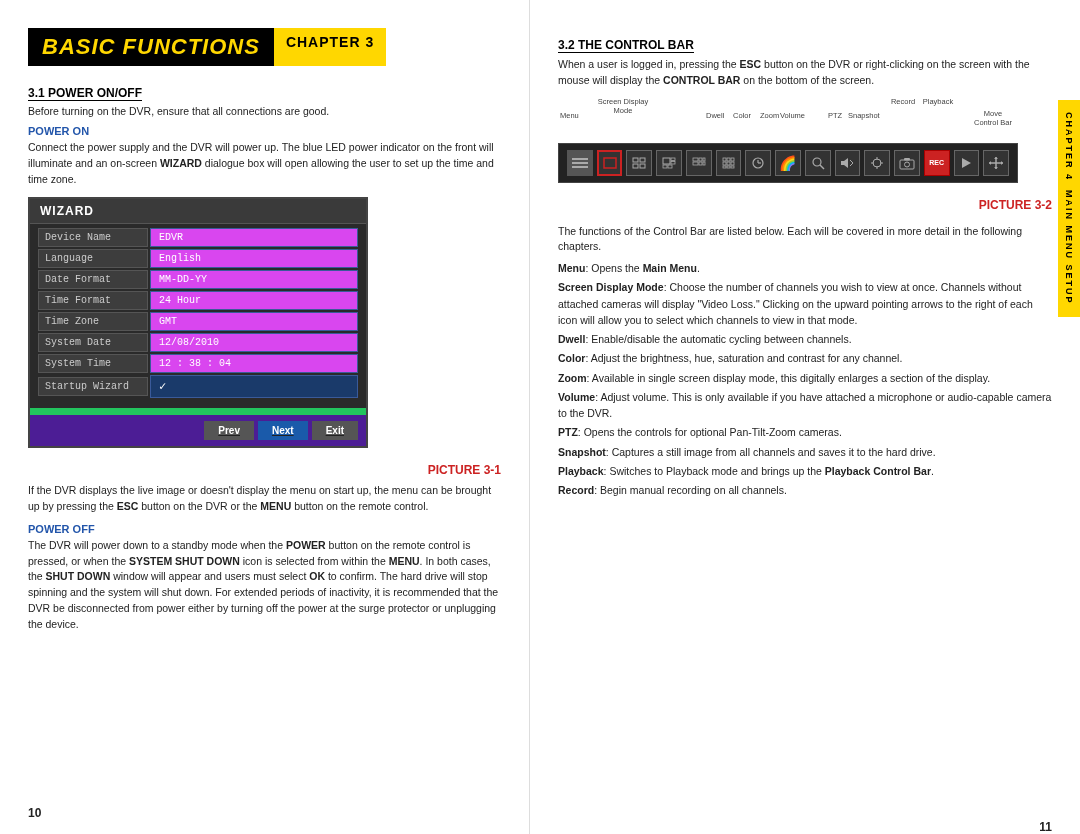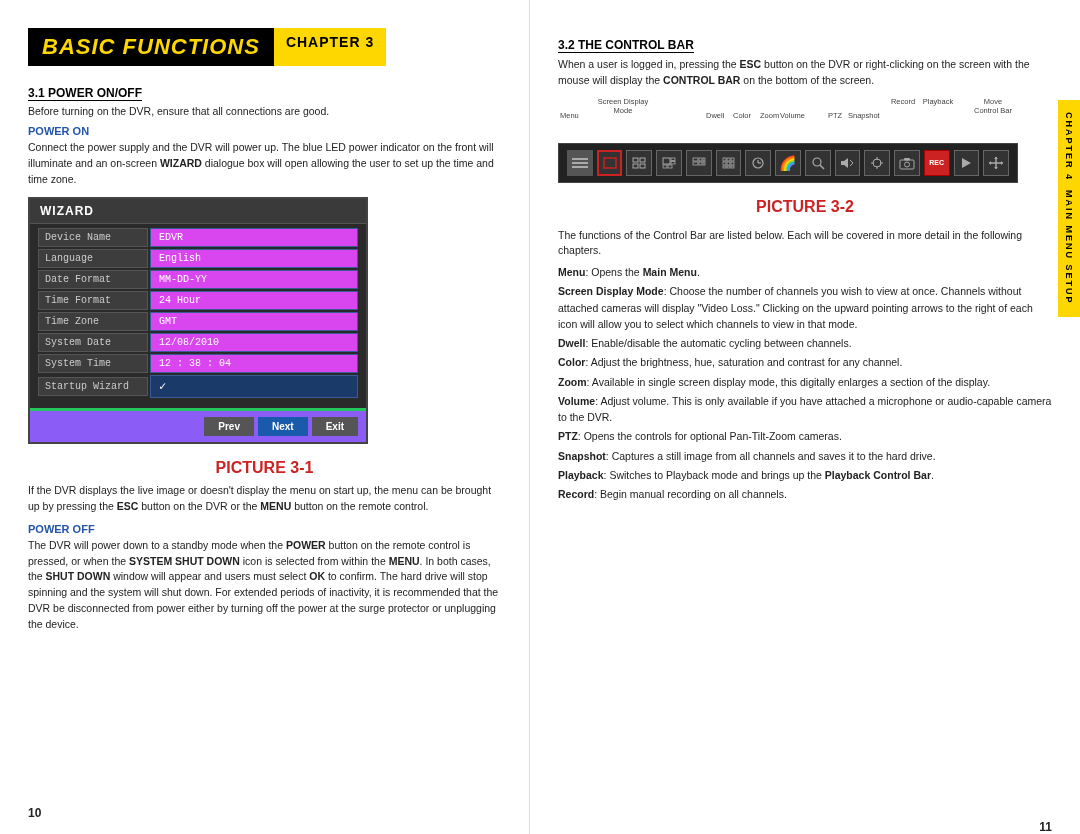--- a/index.html
+++ b/index.html
@@ -145,43 +145,44 @@
     }
     .checkmark {
       color: #fff;
       font-size: 12px;
     }
     .wizard-footer {
       display: flex;
       justify-content: flex-end;
       padding: 6px 8px;
       gap: 4px;
-      background: #8b5cf6;
-      border-top: 3px solid #22c55e;
+      background: #4c1d95;
+      border-top: 7px solid #22c55e;
+      text-decoration: underline;
     }
     .wizard-btn {
       padding: 4px 14px;
       font-size: 10px;
       font-weight: bold;
       border: none;
       cursor: pointer;
       color: #fff;
       background: #555;
     }
     .wizard-btn.next-btn {
       background: #1a5aaa;
     }
     .wizard-btn.exit-btn {
       background: #555;
     }
 
     .picture-label {
-      text-align: center;
+      text-align: right;
       color: #cc2222;
-      font-size: 16px;
+      font-size: 12px;
       font-weight: bold;
       margin-top: 15px;
       margin-bottom: 6px;
     }
 
     .body-text {
       font-size: 10.5px;
       line-height: 1.5;
       color: #222;
       margin-bottom: 5px;
@@ -368,21 +369,21 @@
         <span style="position:absolute; left:2px; top:14px;">Menu</span>
         <span style="position:absolute; left:38px; top:0; text-align:center; width:54px; line-height:1.2;">Screen Display<br>Mode</span>
         <span style="position:absolute; left:148px; top:14px;">Dwell</span>
         <span style="position:absolute; left:175px; top:14px;">Color</span>
         <span style="position:absolute; left:202px; top:14px;">Zoom</span>
         <span style="position:absolute; left:222px; top:14px;">Volume</span>
         <span style="position:absolute; left:270px; top:14px;">PTZ</span>
         <span style="position:absolute; left:290px; top:14px;">Snapshot</span>
         <span style="position:absolute; left:330px; top:0; text-align:center; width:30px; line-height:1.2;">Record</span>
         <span style="position:absolute; left:360px; top:0; text-align:center; width:40px; line-height:1.2;">Playback</span>
-        <span style="position:absolute; left:410px; top:0; text-align:center; width:50px; line-height:1.2;">Move<br>Control Bar</span>
+        <span style="position:absolute; left:410px; top:12px; text-align:center; width:50px; line-height:1.2;">Move<br>Control Bar</span>
       </div>
 
       <div class="control-bar-img">
 
         <div class="cb-icon" style="background:#555; color:#fff; font-size:9px;">
           <svg width="16" height="12" viewBox="0 0 16 12">
               <rect x="0" y="1" width="16" height="2" fill="#aaa"></rect>
               <rect x="0" y="5" width="16" height="2" fill="#aaa"></rect>
               <rect x="0" y="9" width="16" height="2" fill="#aaa"></rect>
             </svg>

